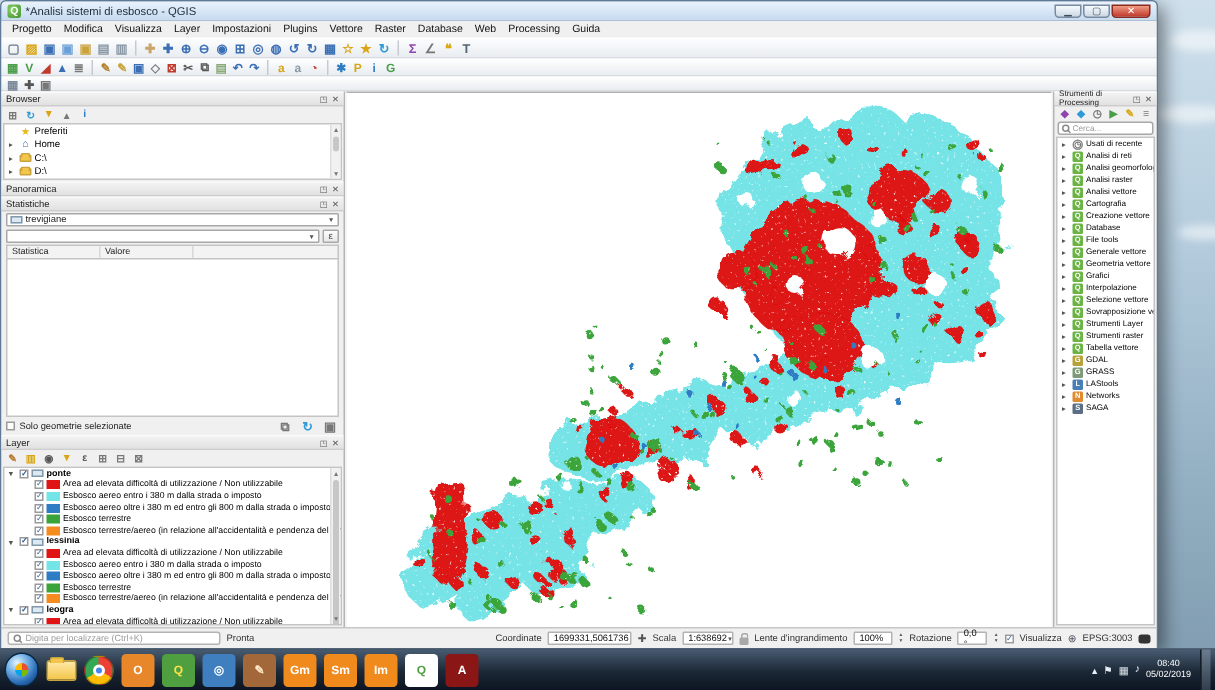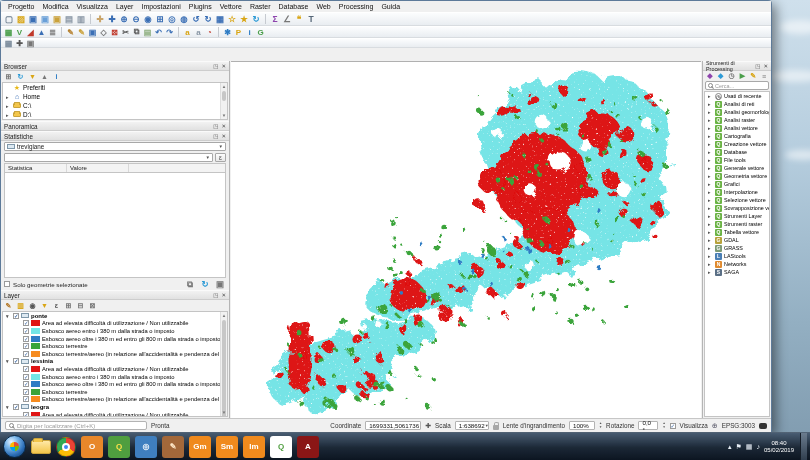--- a/index.html
+++ b/index.html
@@ -107,20 +107,29 @@
 </head>
 <body>
 
 <div class="desktop">
   <div class="cloud" style="left:780px;top:20px;width:40px;height:14px"></div>
   <div class="cloud" style="left:770px;top:70px;width:50px;height:12px"></div>
   <div class="cloud" style="left:785px;top:150px;width:36px;height:10px"></div>
 </div>
 
 <div class="qwin">
+  <div class="titlebar">
+    <span class="appico">Q</span>
+    <span class="title">*Analisi sistemi di esbosco - QGIS</span>
+    <span class="winbtns">
+      <span class="wbtn">▁</span>
+      <span class="wbtn">▢</span>
+      <span class="wbtn close">✕</span>
+    </span>
+  </div>
   <div class="menubar" id="menubar">
       <span>Progetto</span>
       <span>Modifica</span>
       <span>Visualizza</span>
       <span>Layer</span>
       <span>Impostazioni</span>
       <span>Plugins</span>
       <span>Vettore</span>
       <span>Raster</span>
       <span>Database</span>

